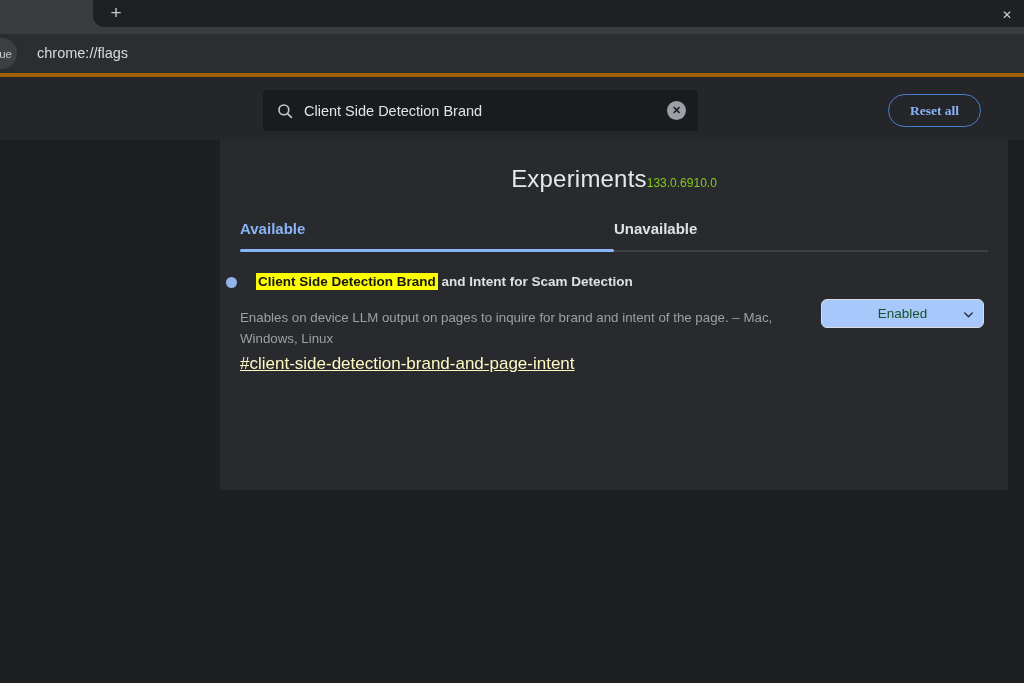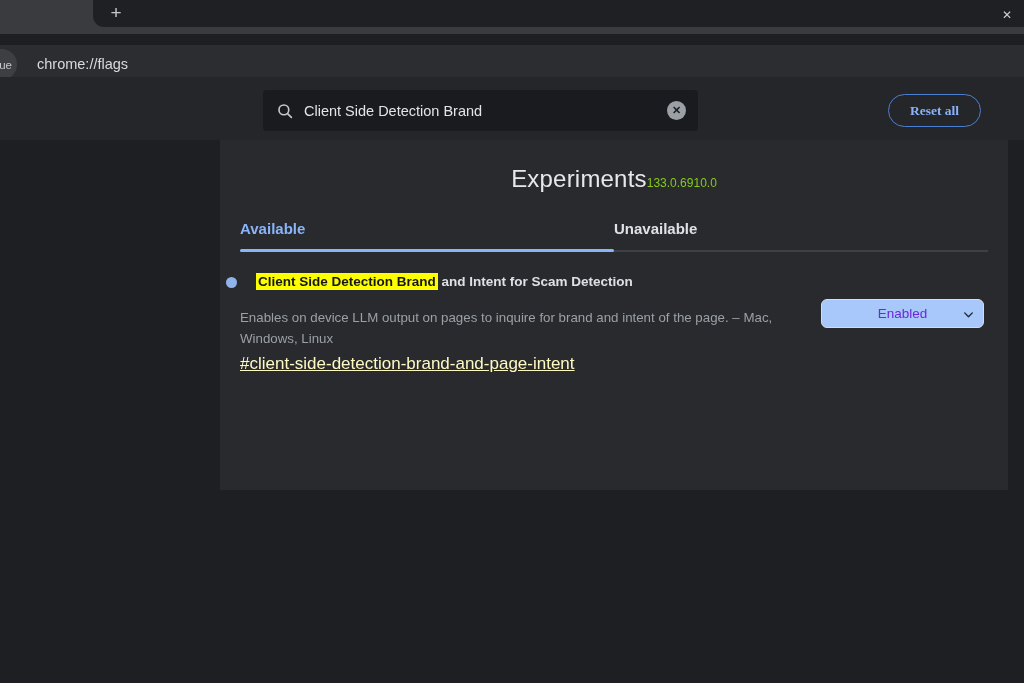--- a/index.html
+++ b/index.html
@@ -13,21 +13,21 @@
                    background:#1f2024; border-bottom-left-radius:11px; }
   .tab-active { position:absolute; top:0; left:0; width:93px; height:34px; background:#3a3b3f; }
   .tab-close { position:absolute; right:8px; top:6px; width:18px; height:18px;
                display:flex; align-items:center; justify-content:center;
                color:#cdd0d4; font-size:12px; cursor:pointer; }
   .newtab-btn { position:absolute; left:104px; top:1px; width:24px; height:24px;
                 display:flex; align-items:center; justify-content:center;
                 color:#c3c6ca; font-size:19px; font-weight:400; cursor:pointer; }
 
   
-  .toolbar { position:absolute; top:45px; left:0; right:0; height:43px;
+  .toolbar { position:absolute; top:34px; left:0; right:0; height:43px;
              background:#2c2d31; border-bottom:4px solid #a16207; }
   .site-badge { position:absolute; left:-14px; top:4px; width:31px; height:31px;
                 border-radius:50%; background:#3e3f43; color:#c5c8cc; font-size:11.5px;
                 display:flex; align-items:center; justify-content:flex-end; padding-right:5px; }
   .url-text { position:absolute; left:37px; top:0; height:39px; line-height:39px;
               font-size:14.5px; color:#d8dade;text-align:center; }
 
   
   .page-header { position:absolute; top:77px; left:0; right:0; height:63px; background:#25262a; }
   .search-box { position:absolute; left:263px; top:13px; width:435px; height:41px;
@@ -64,21 +64,21 @@
               border-radius:50%; background:#90b3ea; }
   .flag-title { font-size:13.5px; font-weight:700; line-height:1.25;padding-left:16px; }
   .flag-title .hl { background:#fdff00; color:#161616; padding:1px 2px; }
   .flag-title .rest { color:#dde0e4; }
   .flag-desc { margin-top:16px; width:572px; font-size:13.3px; line-height:1.62; color:#9aa0a6; }
   .flag-link { display:inline-block; margin-top:4px; font-size:17px; color:#fef9c3;
                text-decoration:underline; cursor:pointer; }
   .flag-select { position:absolute; right:4px; top:25px; width:163px; height:29px;
                  background:#a8c7fa; border:1px solid #d9dce0; border-radius:6px;
                  display:flex; align-items:center; justify-content:center;
-                 color:#6d28d9; font-size:13.5px; cursor:pointer; }
+                 color:#14532d; font-size:13.5px; cursor:pointer; }
   .select-chevron { position:absolute; right:8px; top:8px; display:flex; }
 </style>
 </head>
 <body>
 
 <div id="screen">
 
   <div class="tabstrip">
     <div class="tab-active"></div>
     <div class="tabstrip-dark"></div>

